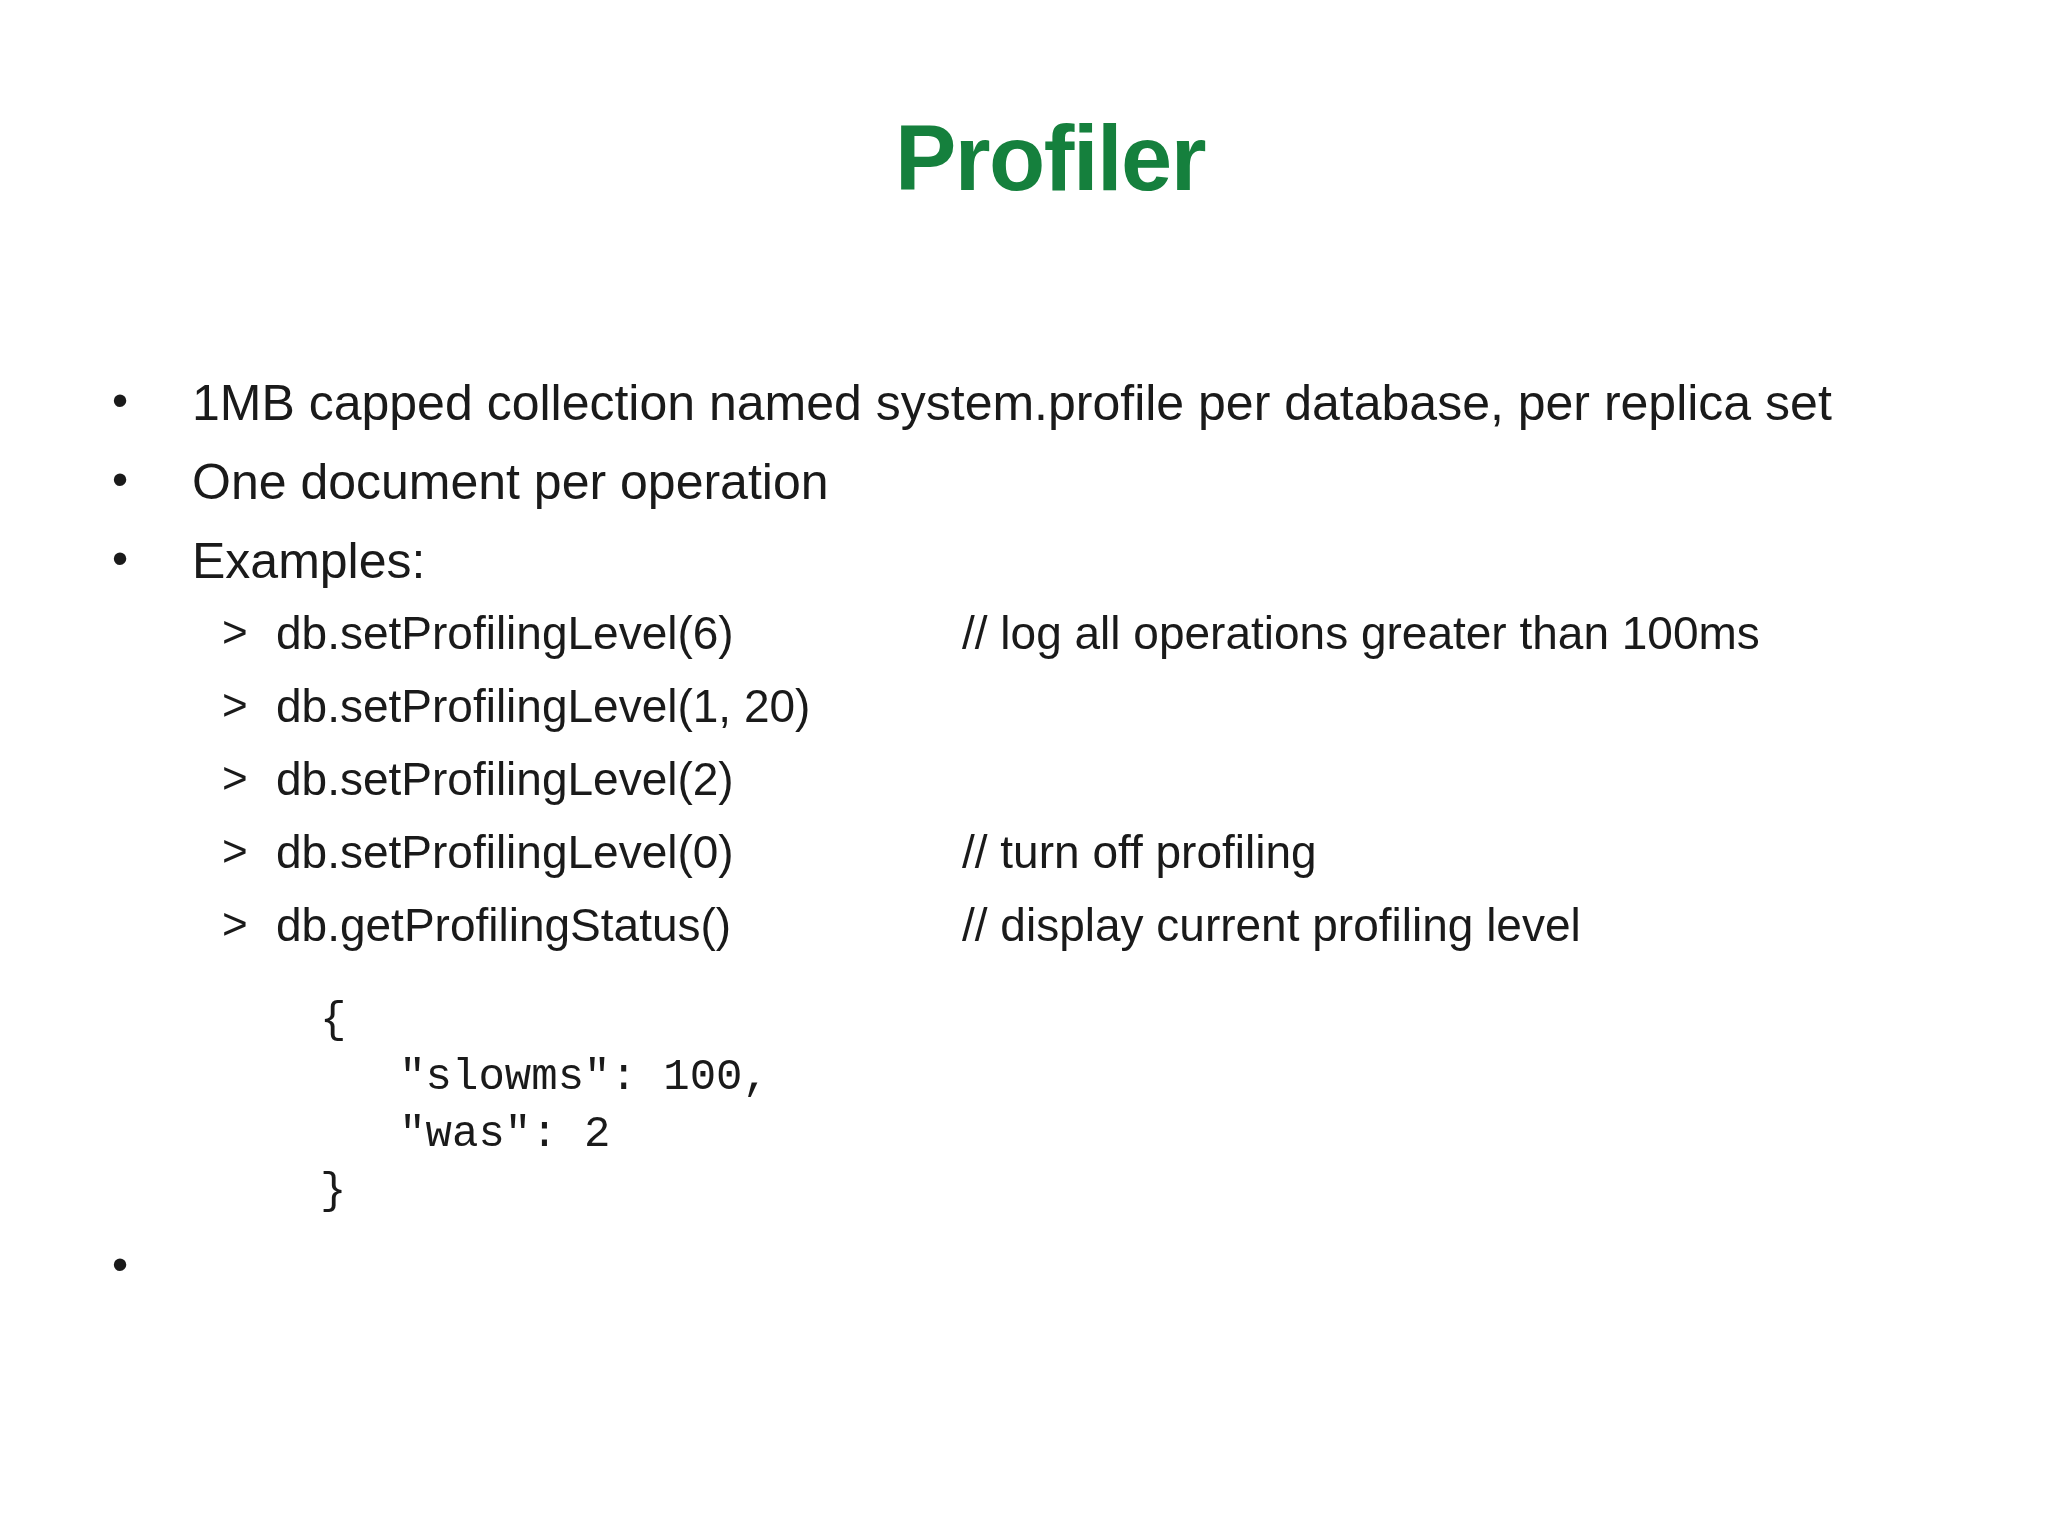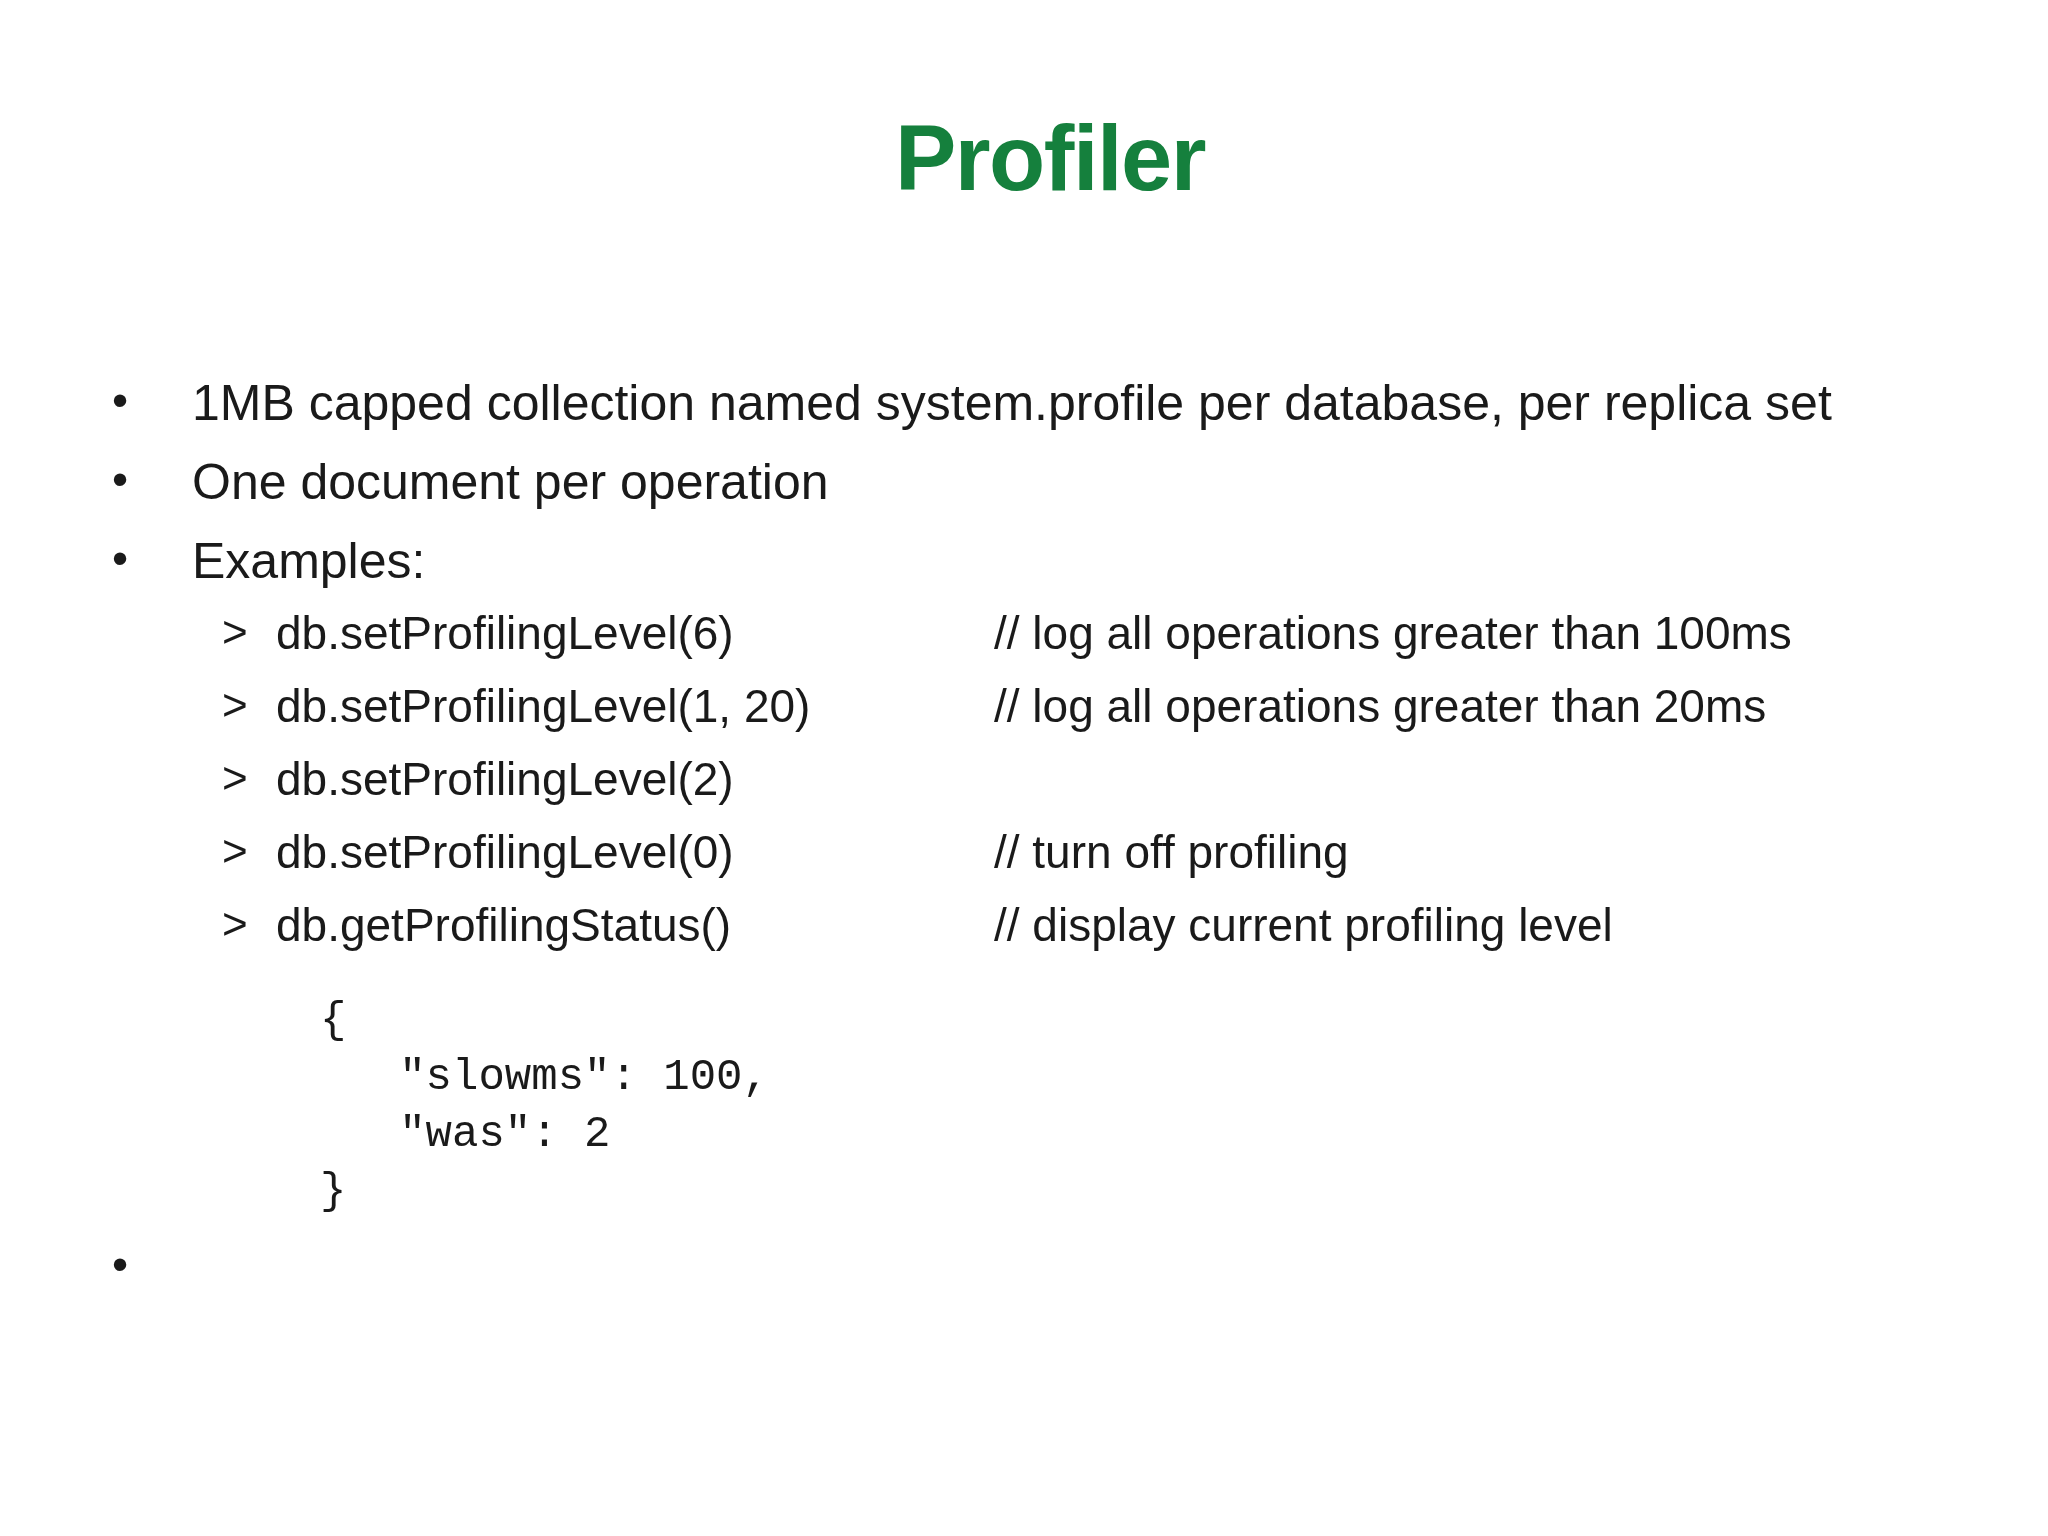--- a/index.html
+++ b/index.html
@@ -109,21 +109,20 @@
   }
   .example-row .comment {
     position: absolute;
     left: 962px;
     top: 0;
     font-size: 46px;
     line-height: 1.22;
     font-family: "Liberation Sans", sans-serif;
     color: #1a1a1a;
     white-space: nowrap;
-    margin-left: 32px;
   }
 
   
   .json-block {
     position: relative;
     margin-top: 22px;
     margin-bottom: 16px;
     font-family: "Liberation Mono", "DejaVu Sans Mono", monospace;
     font-size: 44px;
     line-height: 1.30;
@@ -175,21 +174,20 @@
 
       <div class="example-row">
         <span class="chev">&gt;</span>
         <span class="cmd">db.setProfilingLevel(6)</span>
         <span class="comment">// log all operations greater than 100ms</span>
       </div>
 
       <div class="example-row">
         <span class="chev">&gt;</span>
         <span class="cmd">db.setProfilingLevel(1, 20)</span>
-        <span class="comment">// log all operations greater than 20ms</span>
       </div>
 
       <div class="example-row">
         <span class="chev">&gt;</span>
         <span class="cmd">db.setProfilingLevel(2)</span>
       </div>
 
       <div class="example-row">
         <span class="chev">&gt;</span>
         <span class="cmd">db.setProfilingLevel(0)</span>

